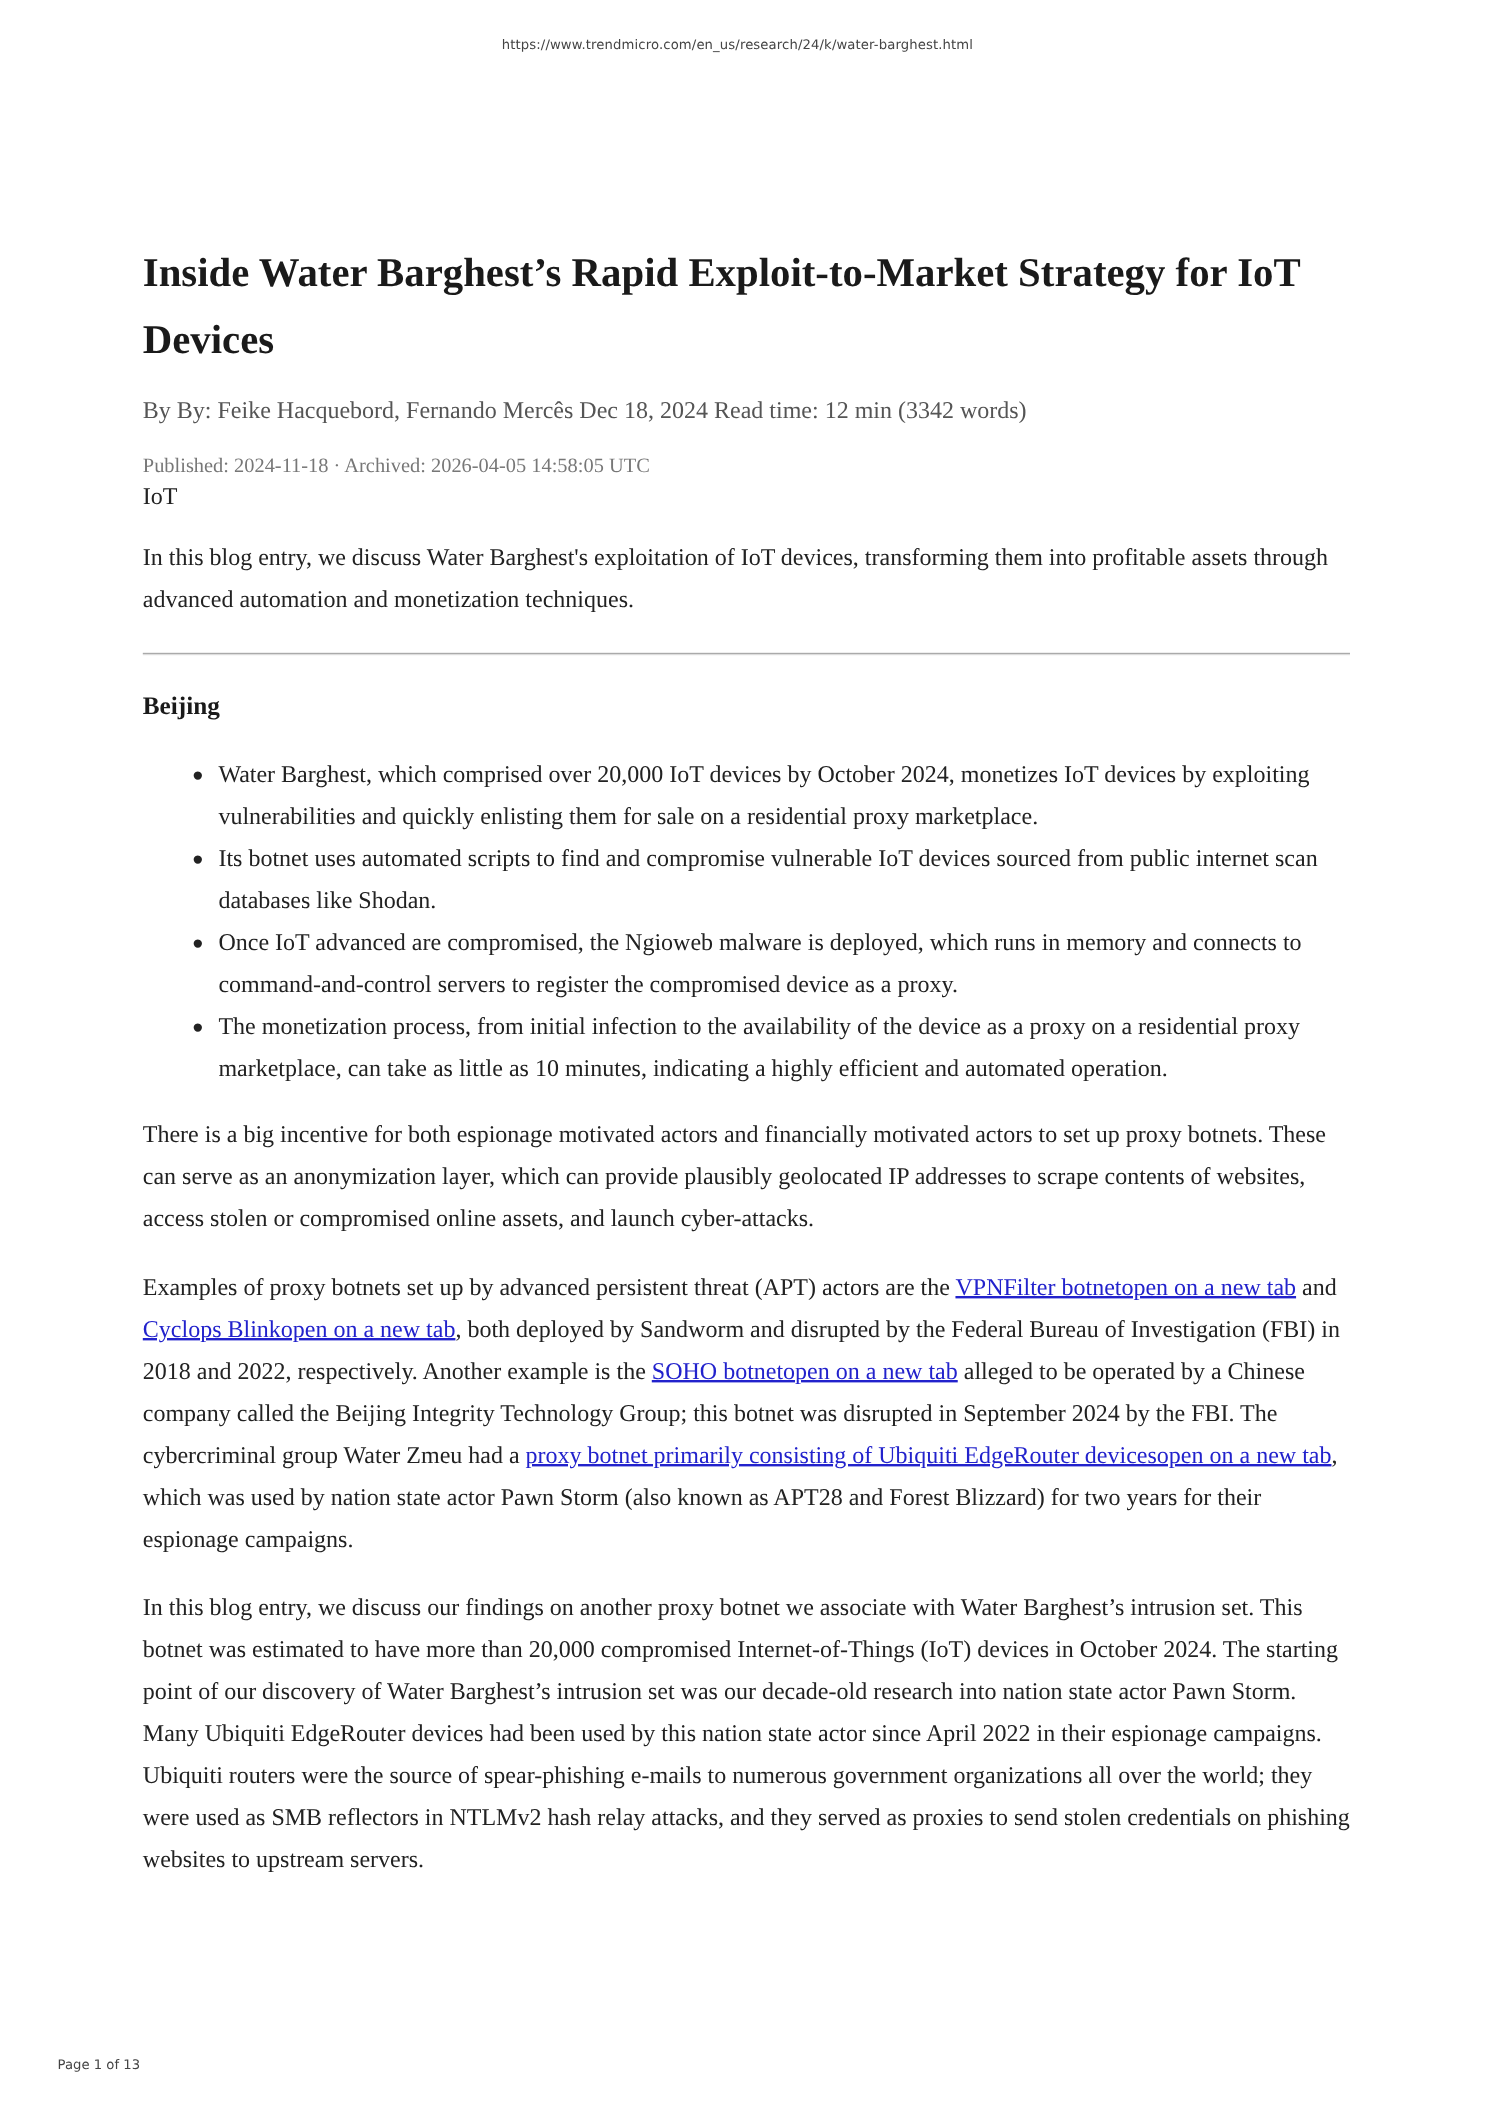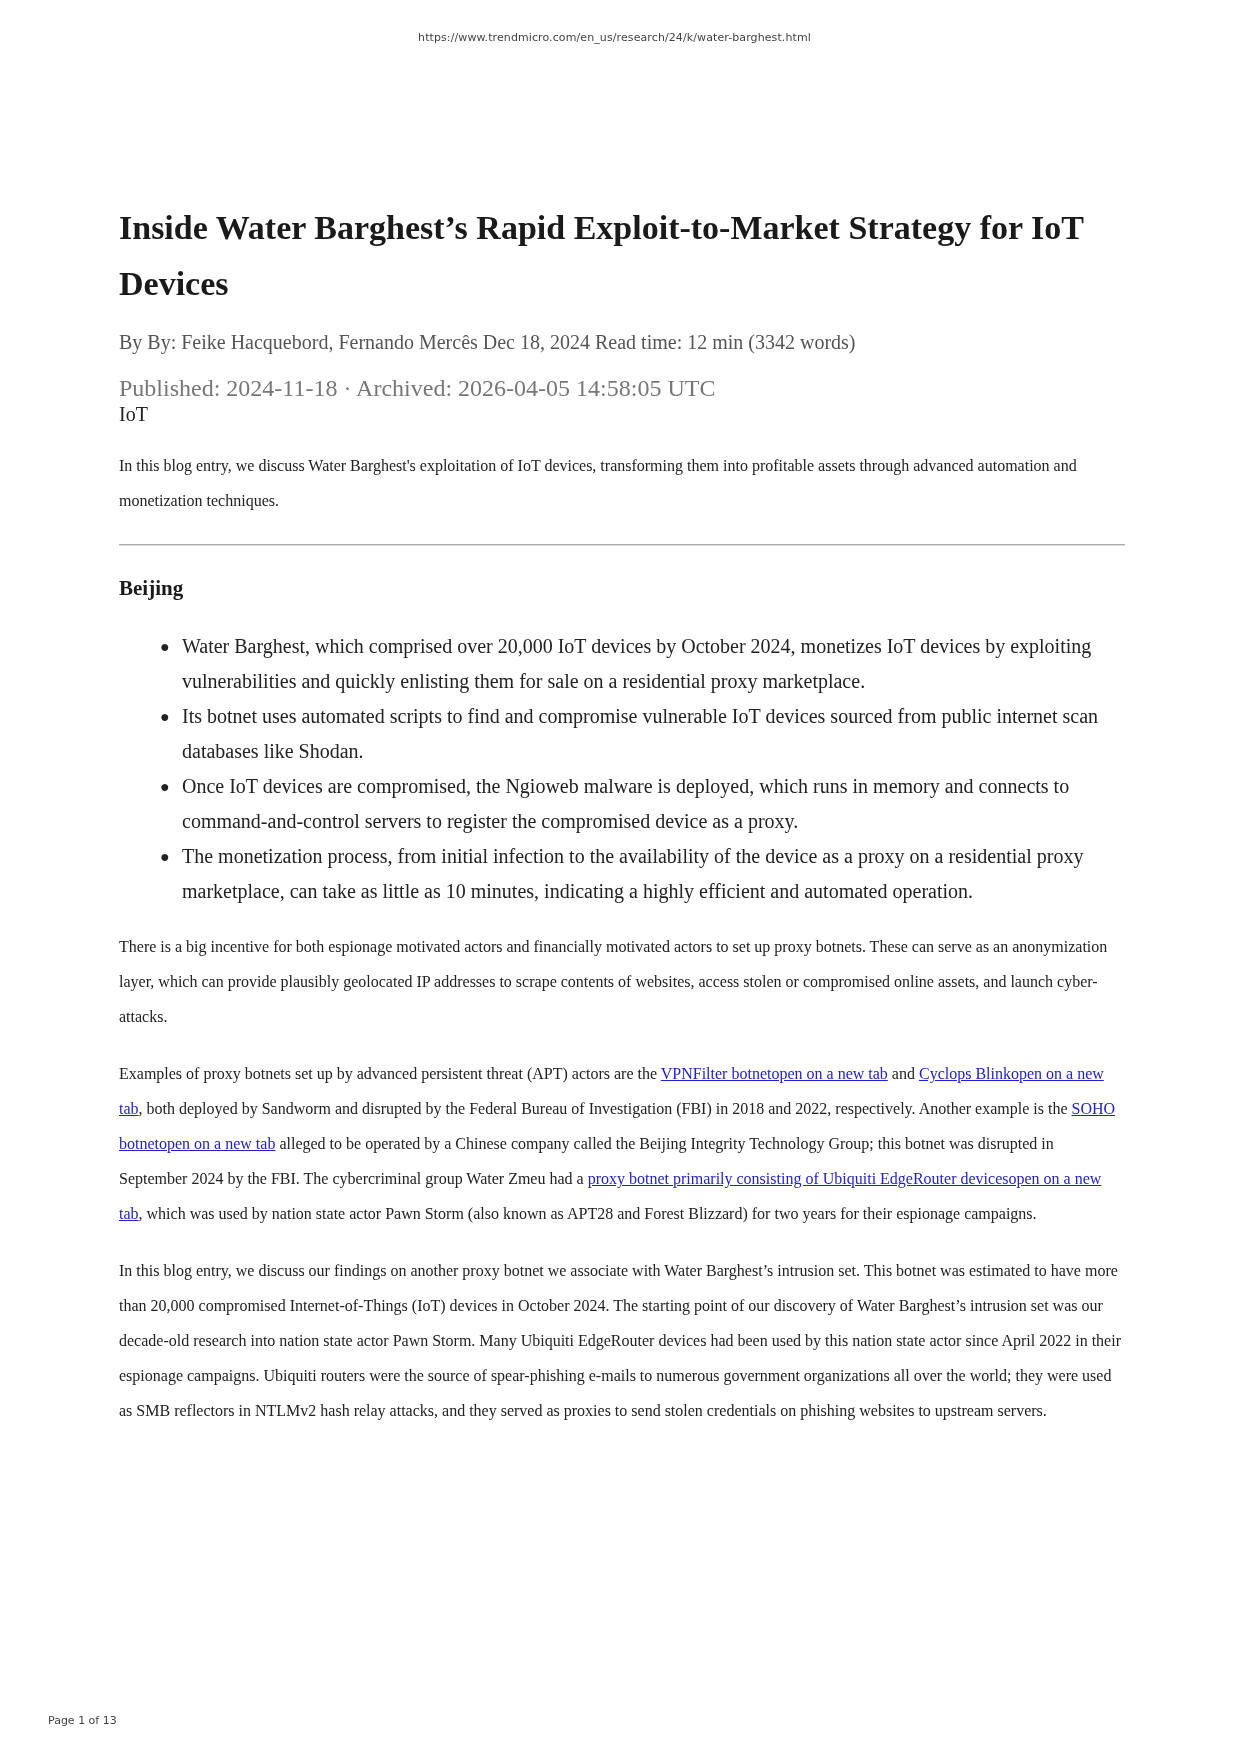--- a/index.html
+++ b/index.html
@@ -42,32 +42,32 @@
       margin-top: -8px;
     }
     .byline {
       margin-top: 16px;
       font-size: 20px;
       line-height: 28px;
       color: #555555;
     }
     .published {
       margin-top: 20px;
-      font-size: 24px;
+      font-size: 17px;
       line-height: 24px;
       color: #777777;
     }
     .tag {
       font-size: 20px;
       line-height: 28px;
       color: #222222;
     }
     p {
       margin: 0;
-      font-size: 16px;
+      font-size: 20px;
       line-height: 35px;
       color: #222222;
     }
     .intro {
       margin-top: 20px;
     }
     hr.divider {
       margin: 26px 0 0 0;
       border: none;
       border-top: 1px solid #aaaaaa;
@@ -143,21 +143,21 @@
     <li>
       <span class="bullet">●</span>
       <span>Water Barghest, which comprised over 20,000 IoT devices by October 2024, monetizes IoT devices by exploiting vulnerabilities and quickly enlisting them for sale on a residential proxy marketplace.</span>
     </li>
     <li>
       <span class="bullet">●</span>
       <span>Its botnet uses automated scripts to find and compromise vulnerable IoT devices sourced from public internet scan databases like Shodan.</span>
     </li>
     <li>
       <span class="bullet">●</span>
-      <span>Once IoT devices are compromised, the Ngioweb malware is deployed, which runs in memory and connects to command-and-control servers to register the compromised device as a proxy.</span>
+      <span>Once IoT advanced are compromised, the Ngioweb malware is deployed, which runs in memory and connects to command-and-control servers to register the compromised device as a proxy.</span>
     </li>
     <li>
       <span class="bullet">●</span>
       <span>The monetization process, from initial infection to the availability of the device as a proxy on a residential proxy marketplace, can take as little as 10 minutes, indicating a highly efficient and automated operation.</span>
     </li>
   </ul>
 
   <p class="para-1">There is a big incentive for both espionage motivated actors and financially motivated actors to set up proxy botnets. These can serve as an anonymization layer, which can provide plausibly geolocated IP addresses to scrape contents of websites, access stolen or compromised online assets, and launch cyber-attacks.</p>
 
   <p class="para-2"><span>Examples of proxy botnets set up by advanced persistent threat (APT) actors are the </span><a class="link">VPNFilter botnetopen on a new tab</a><span> and </span><a class="link">Cyclops Blinkopen on a new tab</a><span>, both deployed by Sandworm and disrupted by the Federal Bureau of Investigation (FBI) in 2018 and 2022, respectively. Another example is the </span><a class="link">SOHO botnetopen on a new tab</a><span> alleged to be operated by a Chinese company called the Beijing Integrity Technology Group; this botnet was disrupted in September 2024 by the FBI. The cybercriminal group Water Zmeu had a </span><a class="link">proxy botnet primarily consisting of Ubiquiti EdgeRouter devicesopen on a new tab</a><span>, which was used by nation state actor Pawn Storm (also known as APT28 and Forest Blizzard) for two years for their espionage campaigns.</span></p>

